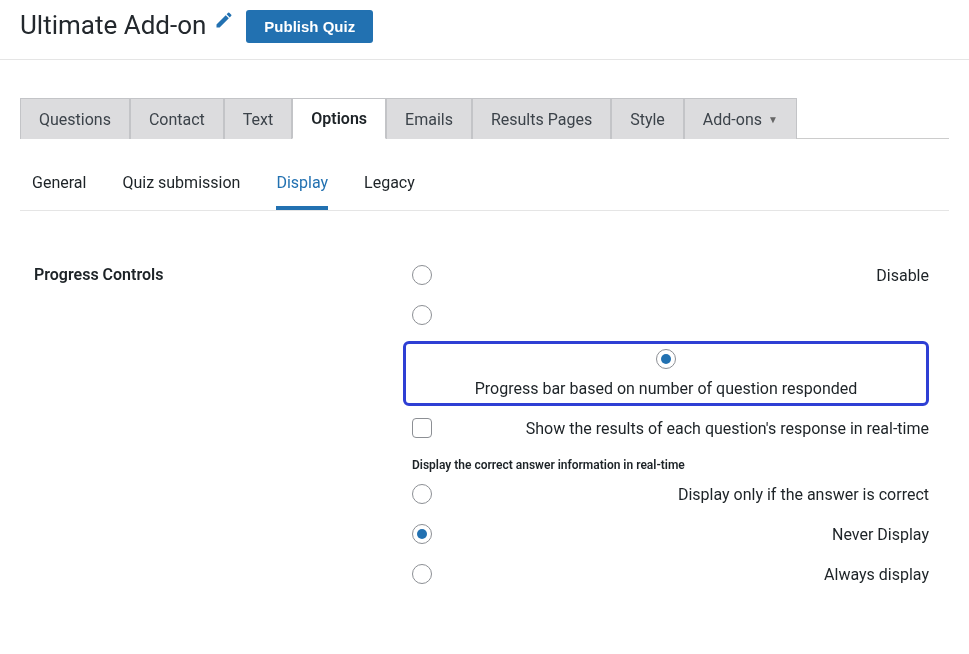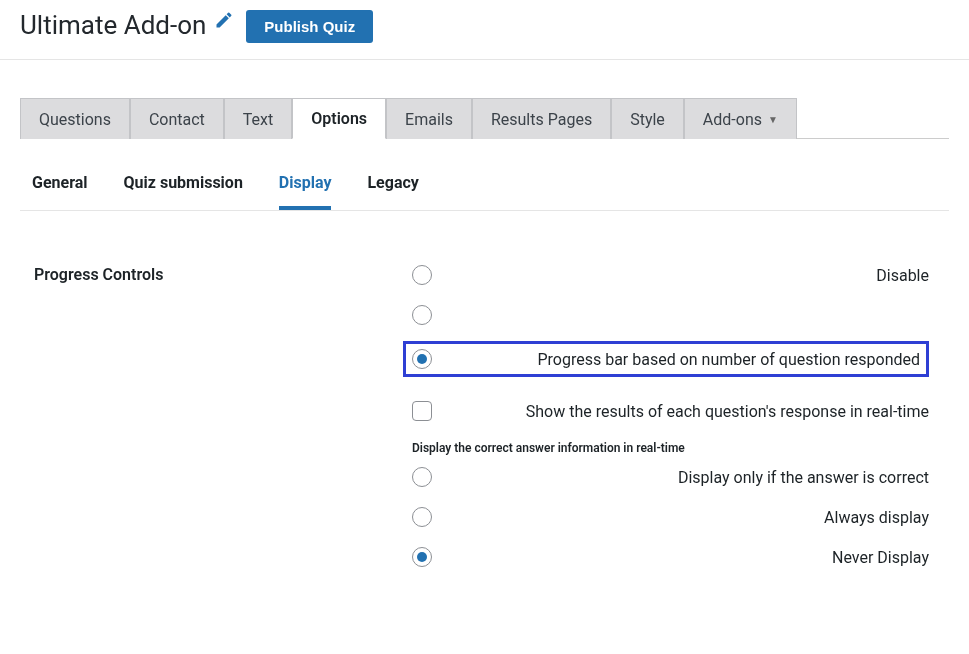--- a/index.html
+++ b/index.html
@@ -76,21 +76,20 @@
       gap: 36px;
       padding: 34px 12px 0 12px;
       border-bottom: 1px solid #e5e5e5;
     }
     .subtab {
       padding-bottom: 14px;
       font-size: 16px;
       color: #1d2327;
       cursor: pointer;
       border-bottom: 4px solid transparent;
-      font-weight: bold;
     }
     .subtab.active {
       color: #2271b1;
       border-bottom: 4px solid #2271b1;
     }
     .content {
       display: flex;
       padding: 54px 20px 0 14px;
     }
     .section-label {
@@ -106,25 +105,26 @@
       display: flex;
       align-items: center;
       gap: 10px;
       margin-bottom: 20px;
       font-size: 16px;
       color: #1d2327;
       justify-content: space-between;
     }
     .option-row.highlight {
       border: 3px solid #2e3fd4;
-      border-radius: 0;
+      border-radius: 6px;
       padding: 5px 6px;
       margin-left: -9px;
-      margin-bottom: 24px;
+      margin-bottom: 12px;
       margin-top: -4px;
+      flex-direction: column;
     }
     .radio {
       width: 20px;
       height: 20px;
       border: 1px solid #8c8f94;
       border-radius: 50%;
       background: #fff;
       position: relative;
       flex-shrink: 0;
       cursor: pointer;
@@ -222,22 +222,22 @@
       <div class="option-row">
         <span class="checkbox"></span>
         <span>Show the results of each question's response in real-time</span>
       </div>
       <div class="sub-heading">Display the correct answer information in real-time</div>
       <div class="option-row">
         <span class="radio"></span>
         <span>Display only if the answer is correct</span>
       </div>
       <div class="option-row">
-        <span class="radio"></span>
-        <span>Always display</span>
-      </div>
-      <div class="option-row">
         <span class="radio checked"></span>
         <span>Never Display</span>
+      </div>
+      <div class="option-row">
+        <span class="radio"></span>
+        <span>Always display</span>
       </div>
     </div>
   </div>
 </div>
 
 </body></html>

